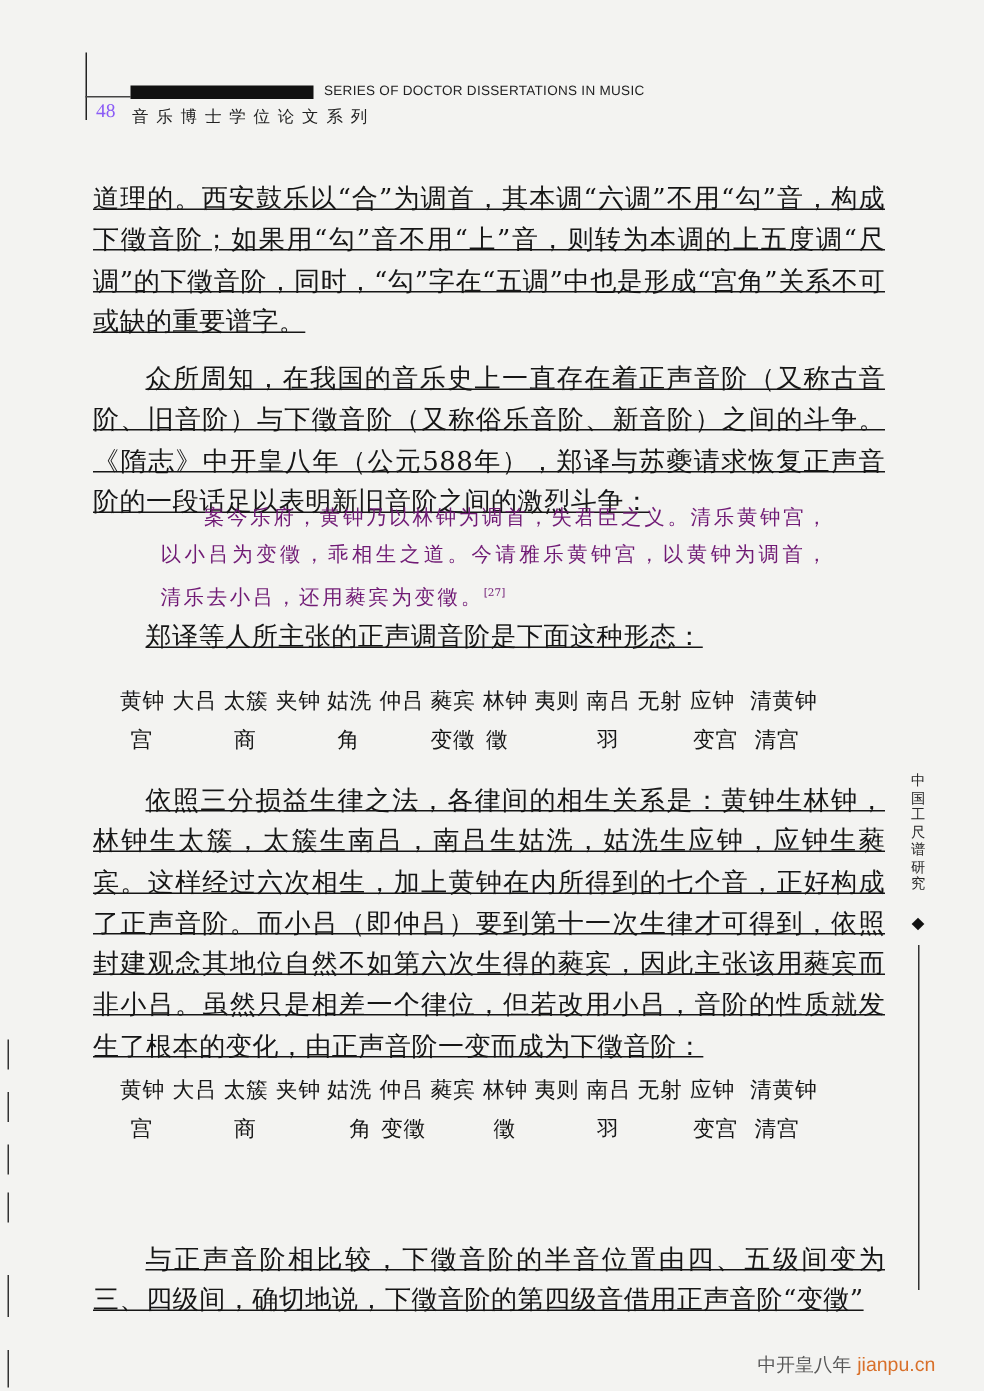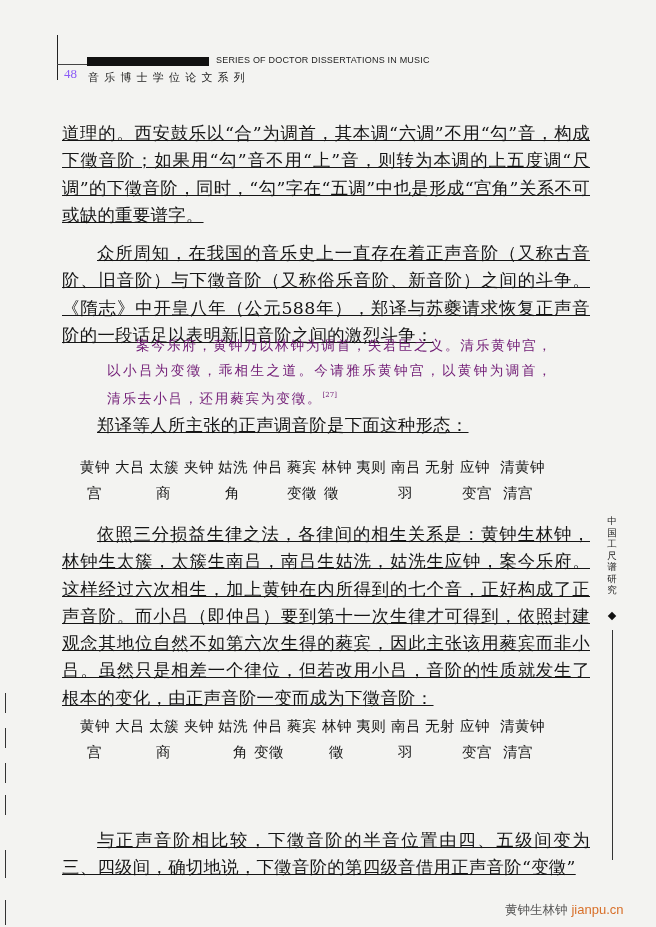--- a/index.html
+++ b/index.html
@@ -109,21 +109,21 @@
     <span class="scale-cell" style="left:78px">商</span>
     <span class="scale-cell" style="left:147px">角</span>
     <span class="scale-cell" style="left:209px">变徵</span>
     <span class="scale-cell" style="left:246px">徵</span>
     <span class="scale-cell" style="left:320px">羽</span>
     <span class="scale-cell" style="left:384px">变宫</span>
     <span class="scale-cell" style="left:425px">清宫</span>
   </div>
 </div>
 
-<p class="para indent" style="top:521px;">依照三分损益生律之法，各律间的相生关系是：黄钟生林钟，林钟生太簇，太簇生南吕，南吕生姑洗，姑洗生应钟，案今乐府。这样经过六次相生，加上黄钟在内所得到的七个音，正好构成了正声音阶。而小吕（即仲吕）要到第十一次生律才可得到，依照封建观念其地位自然不如第六次生得的蕤宾，因此主张该用蕤宾而非小吕。虽然只是相差一个律位，但若改用小吕，音阶的性质就发生了根本的变化，由正声音阶一变而成为下徵音阶：</p>
+<p class="para indent" style="top:521px;">依照三分损益生律之法，各律间的相生关系是：黄钟生林钟，林钟生太簇，太簇生南吕，南吕生姑洗，姑洗生应钟，应钟生蕤宾。这样经过六次相生，加上黄钟在内所得到的七个音，正好构成了正声音阶。而小吕（即仲吕）要到第十一次生律才可得到，依照封建观念其地位自然不如第六次生得的蕤宾，因此主张该用蕤宾而非小吕。虽然只是相差一个律位，但若改用小吕，音阶的性质就发生了根本的变化，由正声音阶一变而成为下徵音阶：</p>
 
 <div class="scale" style="top:717px;">
   <div class="scale-row">
     <span class="scale-cell" style="left:2px">黄钟</span>
     <span class="scale-cell" style="left:37px">大吕</span>
     <span class="scale-cell" style="left:71px">太簇</span>
     <span class="scale-cell" style="left:106px">夹钟</span>
     <span class="scale-cell" style="left:140px">姑洗</span>
     <span class="scale-cell" style="left:175px">仲吕</span>
     <span class="scale-cell" style="left:209px">蕤宾</span>
@@ -153,15 +153,15 @@
 <div class="side-rule"></div>
 
 <div class="left-tick" style="top:693px;height:20px;"></div>
 <div class="left-tick" style="top:728px;height:20px;"></div>
 <div class="left-tick" style="top:763px;height:20px;"></div>
 <div class="left-tick" style="top:795px;height:20px;"></div>
 <div class="left-tick" style="top:850px;height:28px;"></div>
 <div class="left-tick" style="top:900px;height:25px;"></div>
 
 <div class="watermark">
-  <span>黄钟生林钟</span>
+  <span>中开皇八年</span>
   <span class="wm-url">jianpu.cn</span>
 </div>
 
 </body></html>

